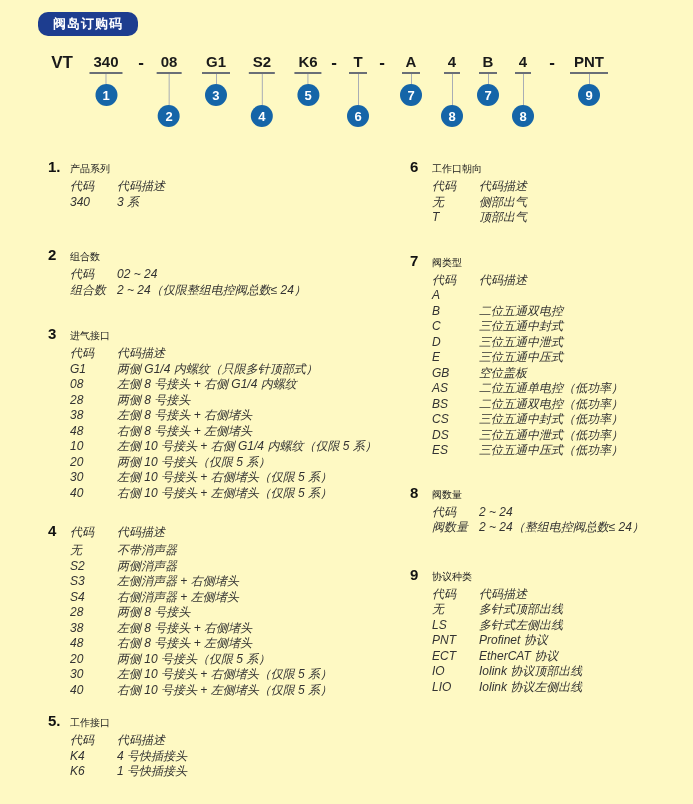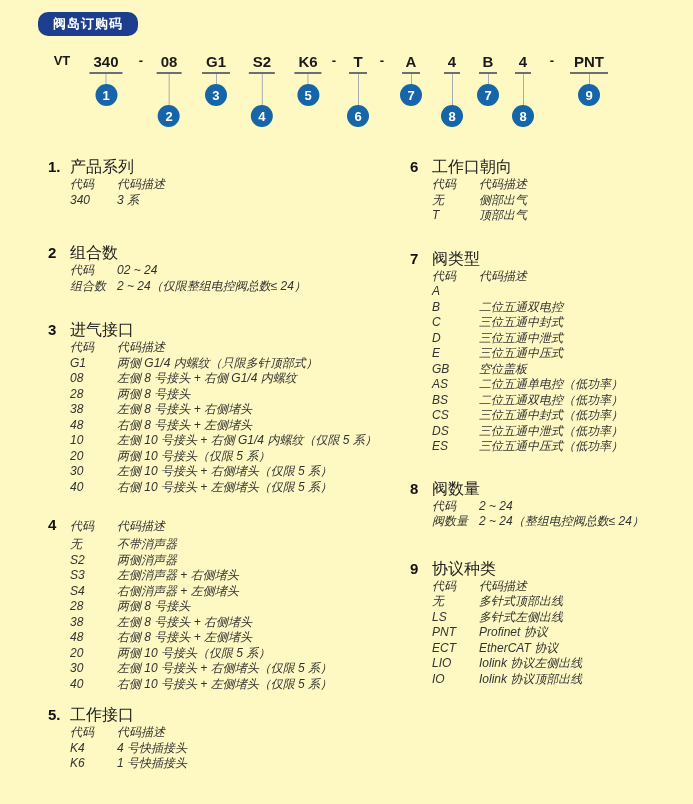--- a/index.html
+++ b/index.html
@@ -17,36 +17,36 @@
   #code-diagram{position:absolute;left:0;top:45px;width:693px;height:100px;}
   .seg{position:absolute;top:8px;transform:translateX(-50%);
        display:flex;flex-direction:column;align-items:center;}
   .seg-label{font-weight:bold;font-size:15px;color:#1a1a1a;
        border-bottom:2px solid #6a6f76;padding:0 4px 2px;}
   .seg-vline{width:1px;background:#a8adb5;}
   .circle{width:22px;height:22px;border-radius:50%;background:var(--circle-bg,#1565a8);
        color:#fff;font-weight:bold;font-size:13px;display:flex;align-items:center;
        justify-content:center;}
   .plain-token{position:absolute;top:8px;transform:translateX(-50%);
-       font-weight:bold;font-size:13px;color:#1a1a1a;}
+       font-weight:bold;font-size:17px;color:#1a1a1a;}
   
   .col{position:absolute;top:158px;}
   #col-left{left:48px;width:352px;}
   #col-right{left:410px;width:283px;}
   .section{margin-bottom:26px;}
   #col-left .section:nth-child(1){margin-bottom:36px;}
   #col-left .section:nth-child(2){margin-bottom:27px;}
   #col-left .section:nth-child(3){margin-bottom:21px;}
   #col-left .section:nth-child(4){margin-bottom:14px;}
   #col-right .section:nth-child(1){margin-bottom:26px;}
   #col-right .section:nth-child(2){margin-bottom:25px;}
   #col-right .section:nth-child(3){margin-bottom:30px;}
   .sec-head{display:flex;align-items:baseline;line-height:17px;margin-bottom:2px;}
   .sec-num{font-weight:bold;font-size:15px;color:#111;width:22px;flex:none;}
-  .sec-title{font-size:16px;color:#222;}
+  .sec-title{font-size:10px;color:#222;}
   .sec-body{padding-left:22px;}
   .trow{display:flex;font-size:12px;line-height:15.5px;color:#333;font-style:italic;}
   .sec-head .trow{flex:1;line-height:17px;}
   .trow .c0{width:47px;flex:none;}
   .trow .c1{flex:1;}
 </style>
 </head>
 <body>
 
 <div class="page">
@@ -380,23 +380,23 @@
           </div>
           <div class="trow">
             <span class="c0">PNT</span>
             <span class="c1">Profinet 协议</span>
           </div>
           <div class="trow">
             <span class="c0">ECT</span>
             <span class="c1">EtherCAT 协议</span>
           </div>
           <div class="trow">
+            <span class="c0">IO</span>
+            <span class="c1">Iolink 协议顶部出线</span>
+          </div>
+          <div class="trow">
             <span class="c0">LIO</span>
             <span class="c1">Iolink 协议左侧出线</span>
-          </div>
-          <div class="trow">
-            <span class="c0">IO</span>
-            <span class="c1">Iolink 协议顶部出线</span>
           </div>
         </div>
       </section>
     </div>
 </div>
 
 </body></html>

